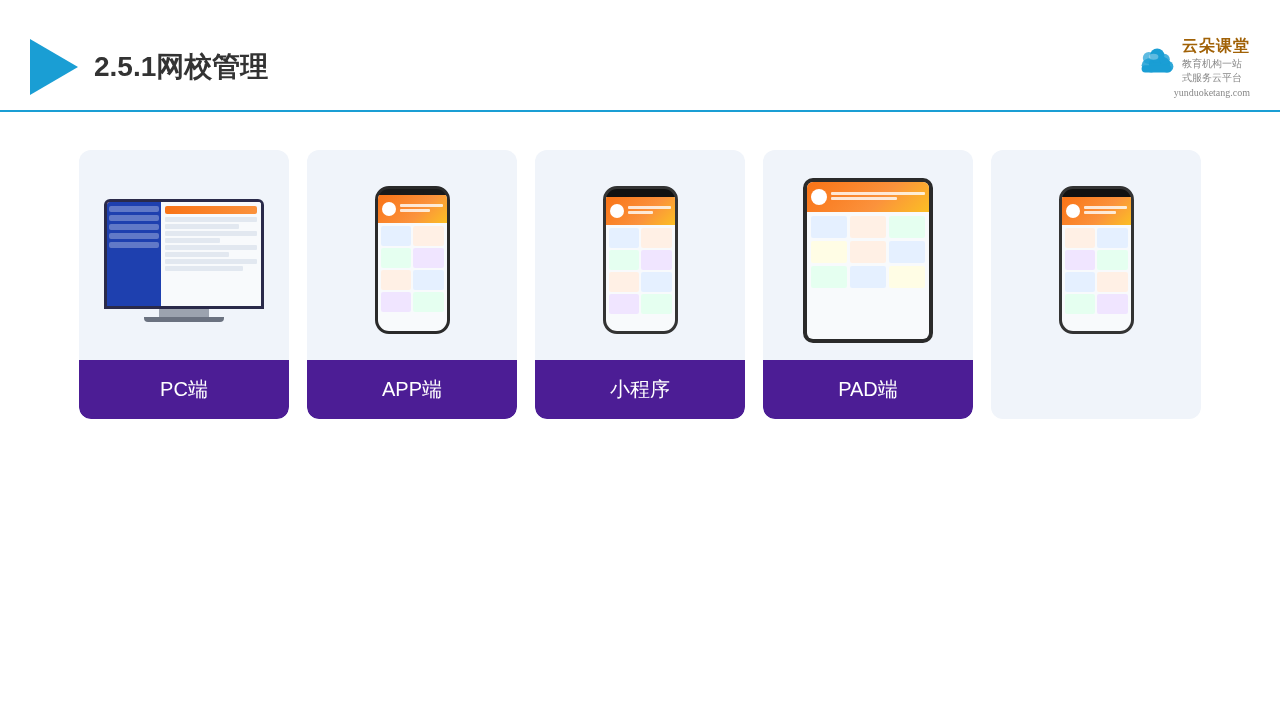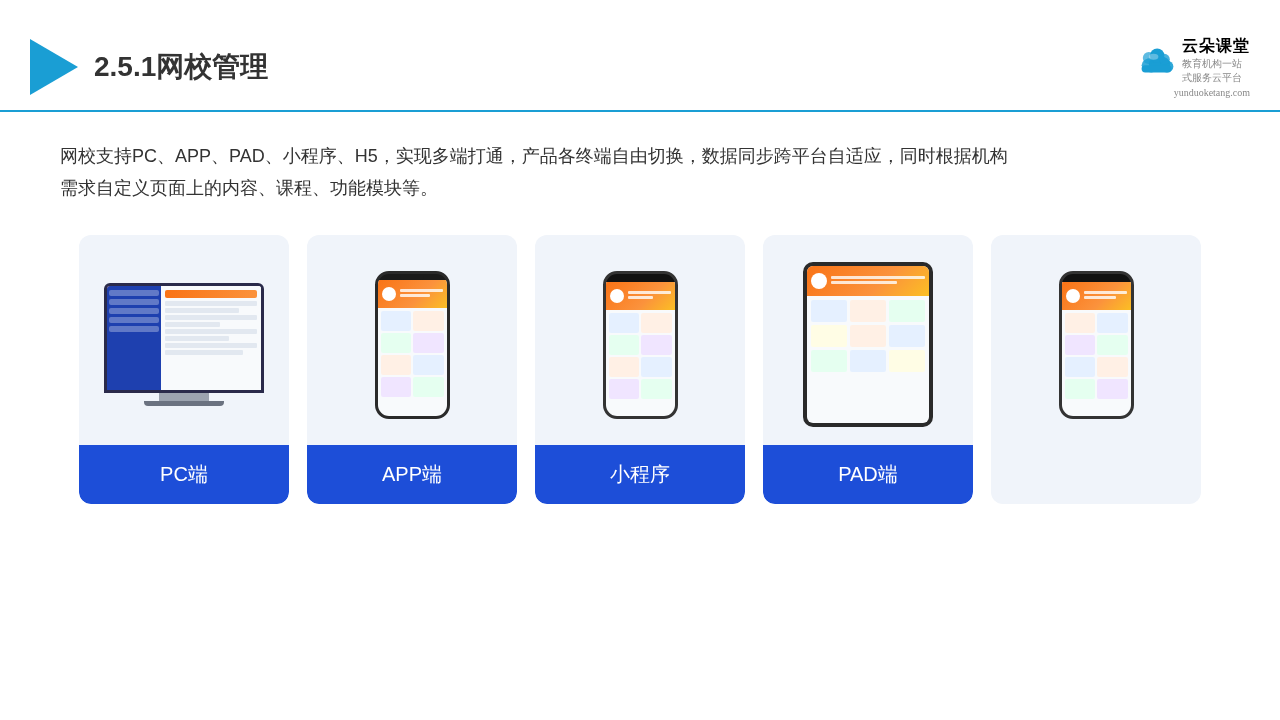--- a/index.html
+++ b/index.html
@@ -32,21 +32,21 @@
       border-bottom: 28px solid transparent;
       border-left: 48px solid #1a9ed4;
     }
     .header-title {
       font-size: 28px;
       font-weight: bold;
       color: #333;
     }
     .brand-name {
       font-size: 16px;
-      color: #000000;
+      color: #a16207;
       font-weight: bold;
       letter-spacing: 1px;
     }
     .brand-url {
       font-size: 10px;
       color: #888;
       margin-top: 2px;
       font-family: Liberation Serif, serif;
     }
     .brand-tagline {
@@ -88,21 +88,21 @@
     .card-image-area {
       width: 100%;
       height: 210px;
       display: flex;
       align-items: center;
       justify-content: center;
       padding: 20px 10px 10px 10px;
     }
 
     .card-label {
-      background: #1d4ed8;
+      background: #4c1d95;
       color: white;
       width: 100%;
       text-align: center;
       padding: 16px 0;
       font-size: 20px;
       font-weight: 500;
       border-radius: 0 0 12px 12px;
     }
 
     
@@ -347,24 +347,20 @@
       <div class="brand-text-col">
         <span class="brand-name">云朵课堂</span>
         <span class="brand-tagline">教育机构一站<br>式服务云平台</span>
       </div>
     </div>
     <span class="brand-url">yunduoketang.com</span>
   </div>
 </div>
 
 <div class="main-content">
-  <p class="description">
-    <span>网校支持PC、APP、PAD、小程序、H5，实现多端打通，产品各终端自由切换，数据同步跨平台自适应，同时根据机构</span><br>
-    <span>需求自定义页面上的内容、课程、功能模块等。</span>
-  </p>
 
   <div class="cards-container">
 
     <div class="card">
       <div class="card-image-area">
         <div class="monitor-wrap">
           <div class="monitor">
             <div class="monitor-screen">
               <div class="monitor-sidebar">
                 <div class="monitor-sidebar-item"></div>

